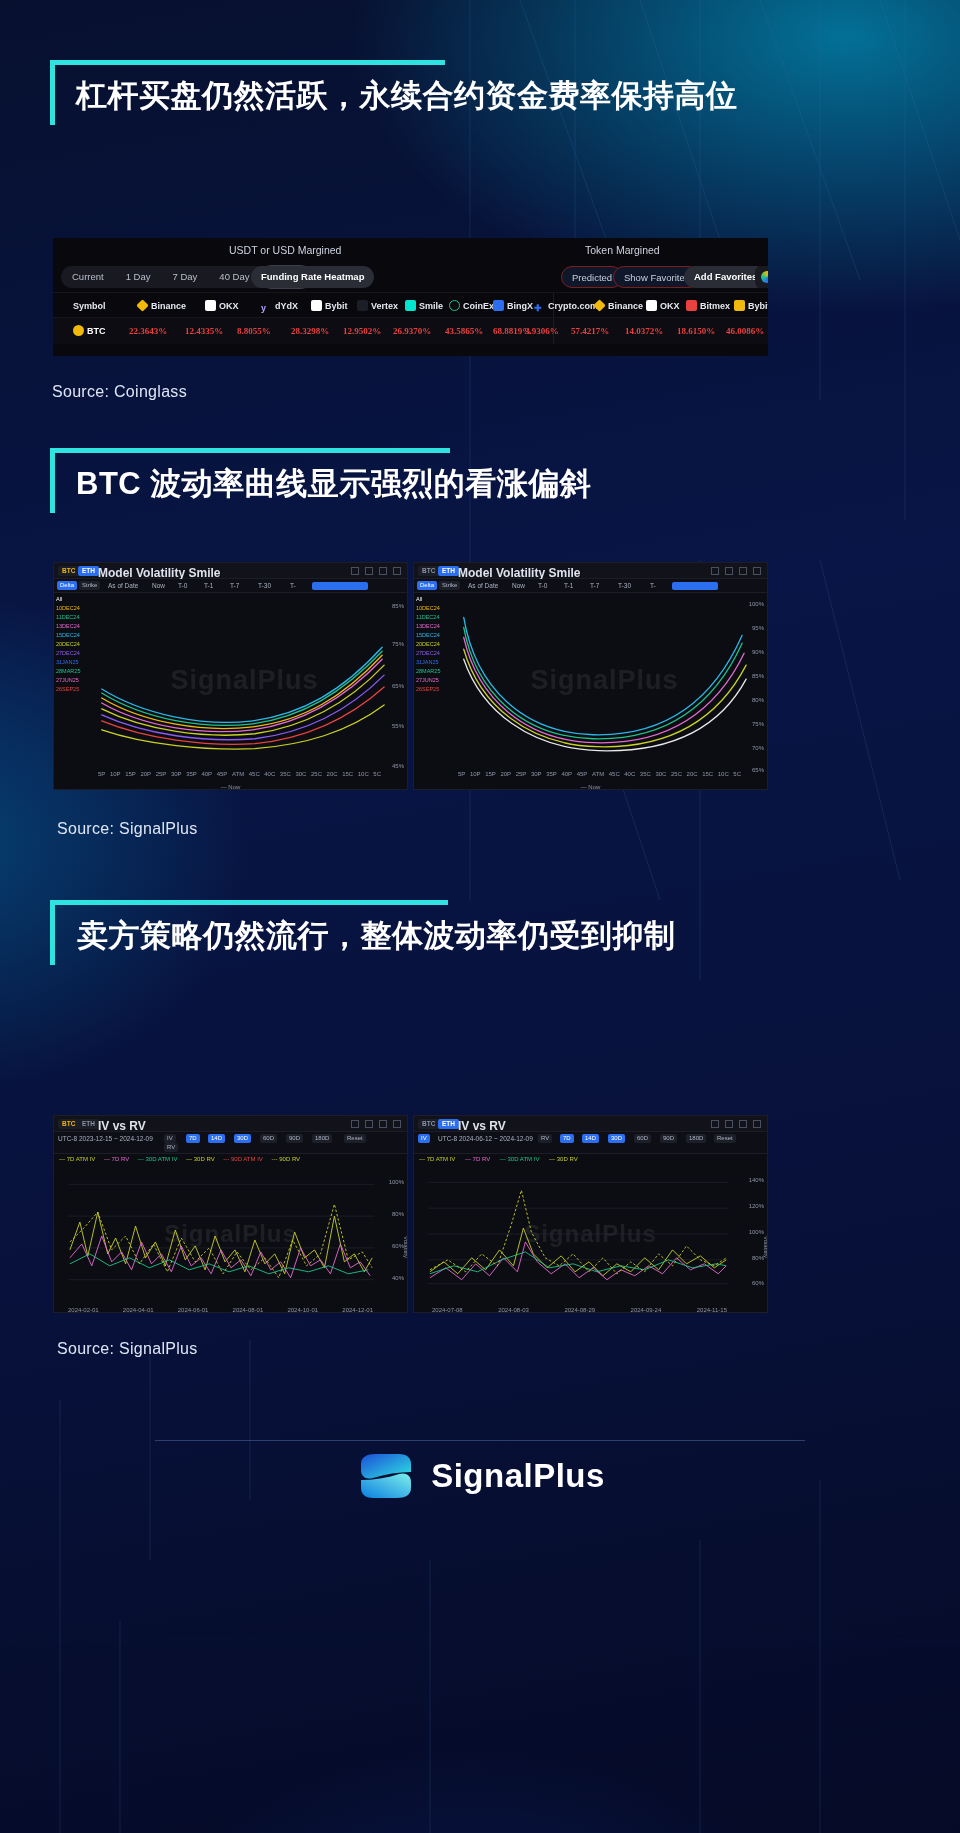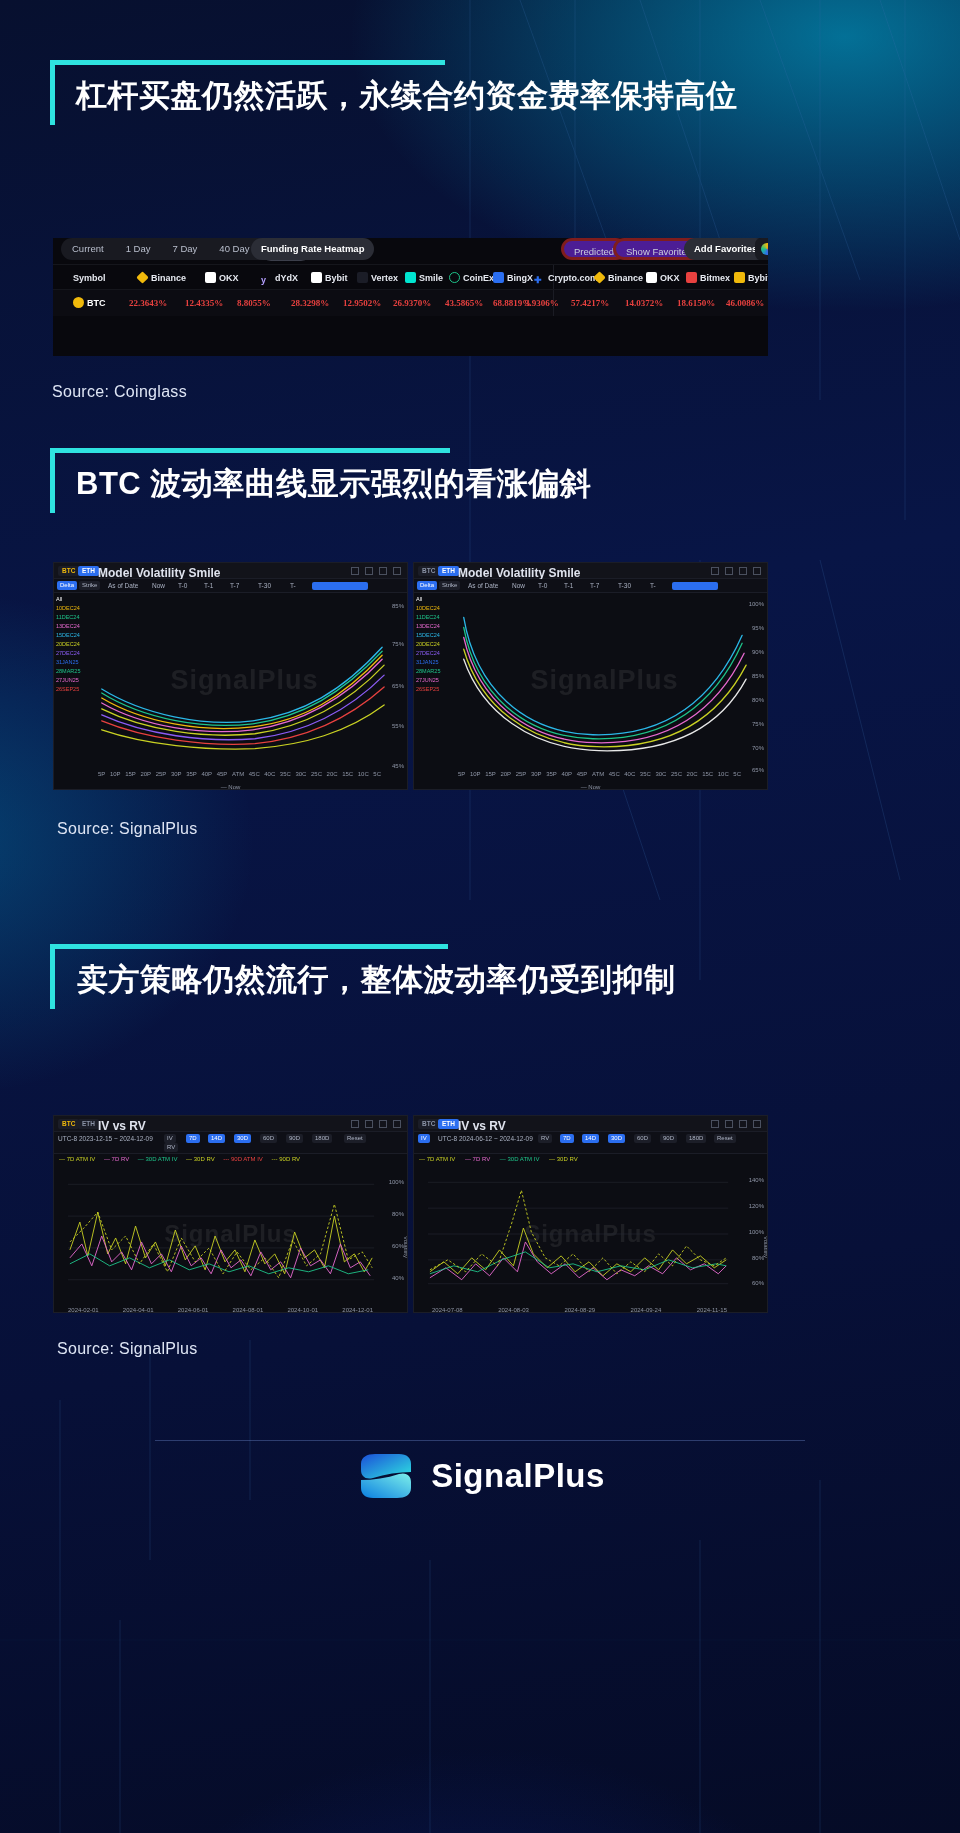--- a/index.html
+++ b/index.html
@@ -36,21 +36,21 @@
   
   #coinglass{left:53px; top:238px; width:715px; height:118px; background:#08080d;}
   .cg-top{height:28px; position:relative;}
   .cg-top .lbl{position:absolute; top:6px; font-size:10.5px; color:#cfd4e0;}
   .cg-rowbtns{height:26px; position:relative;}
   .cg-btn{
     position:absolute; top:0; height:22px; line-height:22px;
     background:#191a21; border-radius:11px; font-size:9.5px; color:#c9cedb;
     text-align:center; padding:0 10px; white-space:nowrap;
   }
-  .cg-btn.outline{background:#4c1d95; border:3px solid #7f1d1d;}
+  .cg-btn.outline{background:#0f172a; border:1px solid #7f1d1d;}
   .cg-btn.solid{background:#2b2d36; color:#fff; font-weight:700;}
   .cg-seg{
     position:absolute; left:8px; top:0; height:22px; background:#191a21;
     border-radius:11px; display:flex; align-items:center;
   }
   .cg-seg span{font-size:9.5px; color:#b9bfcd; padding:0 11px; line-height:22px;}
   .cg-seg span.on{background:#000; color:#fff; border-radius:11px; border:1px solid #3c3f4b; font-weight:700;}
   .cg-iconbtn{position:absolute; top:0; width:24px; height:22px; background:#191a21; border-radius:6px;}
   .cg-head, .cg-row{position:relative; height:26px;}
   .cg-head{border-top:1px solid #15161c; border-bottom:1px solid #15161c;}
@@ -122,20 +122,24 @@
 <div class="content">
 
   <div class="headline" style="left:50px; top:60px; width:740px;">
     <div class="bar-v"></div>
     <div class="bar-h" style="width:395px;"></div>
     <h2>杠杆买盘仍然活跃，永续合约资金费率保持高位</h2>
   </div>
   <div class="source" style="left:52px; top:383px;">Source: Coinglass</div>
 
   <div class="panel" id="coinglass">
+    <div class="cg-top">
+      <div class="lbl" style="left:176px;">USDT or USD Margined</div>
+      <div class="lbl" style="left:532px;">Token Margined</div>
+    </div>
 
     <div class="cg-rowbtns">
       <div class="cg-seg">
         <span>Current</span>
         <span>1 Day</span>
         <span>7 Day</span>
         <span>40 Day</span>
         <span class="on">1 Year</span>
       </div>
       <div class="cg-btn solid" style="left:198px;">Funding Rate Heatmap</div>
@@ -347,21 +351,21 @@
           <span>25C</span>
         <span>20C</span>
           <span>15C</span>
           <span>10C</span>
         <span>5C</span>
       </div>
       <div class="axb" style="left:50%; transform:translateX(-50%); bottom:1px;">— Now</div>
     </div>
   </div>
 
-  <div class="headline" style="left:50px; top:944px; width:740px;padding-left:27px;">
+  <div class="headline" style="left:50px; top:900px; width:740px;padding-left:27px;">
     <div class="bar-v"></div>
     <div class="bar-h" style="width:398px;"></div>
     <h2>卖方策略仍然流行，整体波动率仍受到抑制</h2>
   </div>
   <div class="source" style="left:57px; top:1340px;">Source: SignalPlus</div>
 
   <div class="panel sp" style="left:53px; top:1115px; width:355px; height:198px;">
     <div class="sp-title">
       <span class="chip btc">BTC</span>
       <span class="chip off" style="left:24px;">ETH</span>

